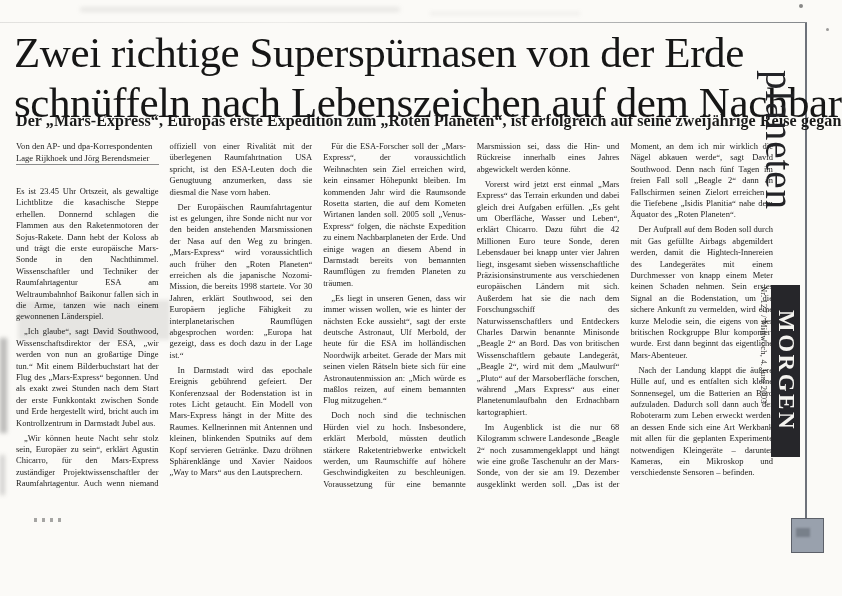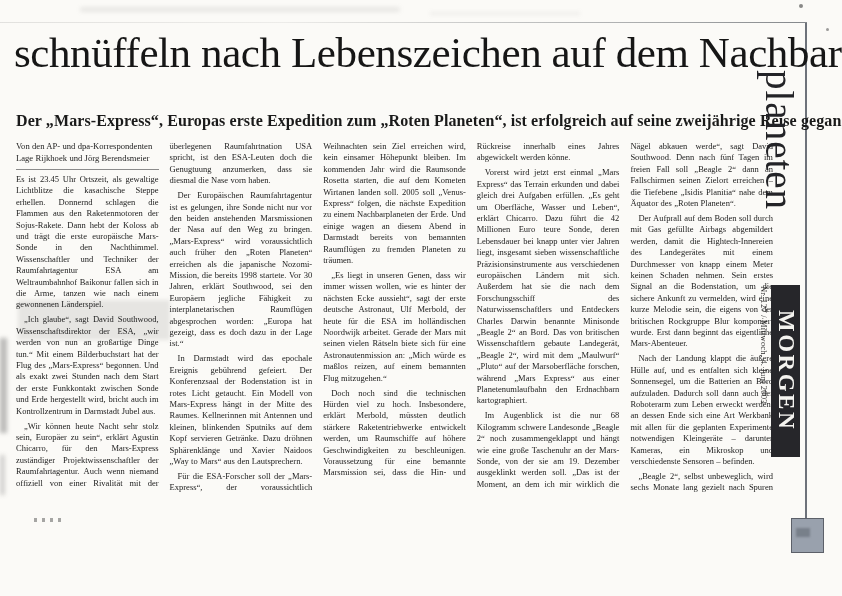--- a/index.html
+++ b/index.html
@@ -37,21 +37,21 @@
   }
   .cols{
     position:absolute;left:16px;top:141px;width:757px;height:356px;
     column-count:5;column-gap:11px;
     font-size:8.5px;line-height:11.4px;text-align:justify;
     hyphens:auto;-webkit-hyphens:auto;word-spacing:.2px;color:#222;
     overflow:hidden;
   }
   .byline{
     font-size:8.6px;line-height:11.5px;text-align:left;
-    border-bottom:1px solid #8b8b8b;padding-bottom:5px;margin:0 0 4px 0;
+    border-bottom:1px solid #8b8b8b;margin:0 0 21px 0;
   }
   .cols p{margin:0 0 3.5px 0;text-indent:8px;}
   .cols p[data-idx="0"]{text-indent:0;}
 
   .vtext{writing-mode:vertical-rl;text-orientation:mixed;}
   .section-label{
     position:absolute;left:757px;top:70px;height:200px;
     font-size:39px;letter-spacing:1px;color:#232327;
   }
   .masthead-logo{
@@ -75,20 +75,21 @@
 <div class="noise streak1"></div>
 <div class="noise streak2"></div>
 <div class="noise edge-smear"></div>
 <div class="noise edge-smear2"></div>
 <div class="noise smudge-col1"></div>
 <div class="noise dot-a"></div>
 <div class="noise dot-b"></div>
 <div class="noise bottom-dots"></div>
 
 <div class="headline">
+  <div>Zwei richtige Superspürnasen von der Erde</div>
   <div>schnüffeln nach Lebenszeichen auf dem Nachbar</div>
 </div>
 
 <div class="subheadline">Der „Mars-Express“, Europas erste Expedition zum „Roten Planeten“, ist erfolgreich auf seine zweijährige Reise gegangen</div>
 
 <div class="cols">
   <div class="byline">
     <div>Von den AP- und dpa-Korrespondenten</div>
     <div>Lage Rijkhoek und Jörg Berendsmeier</div>
   </div>

